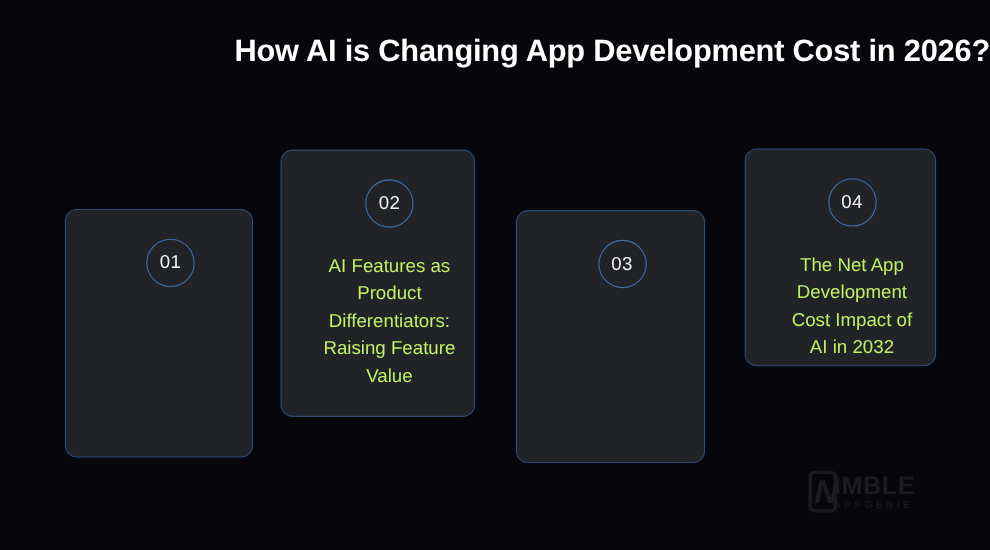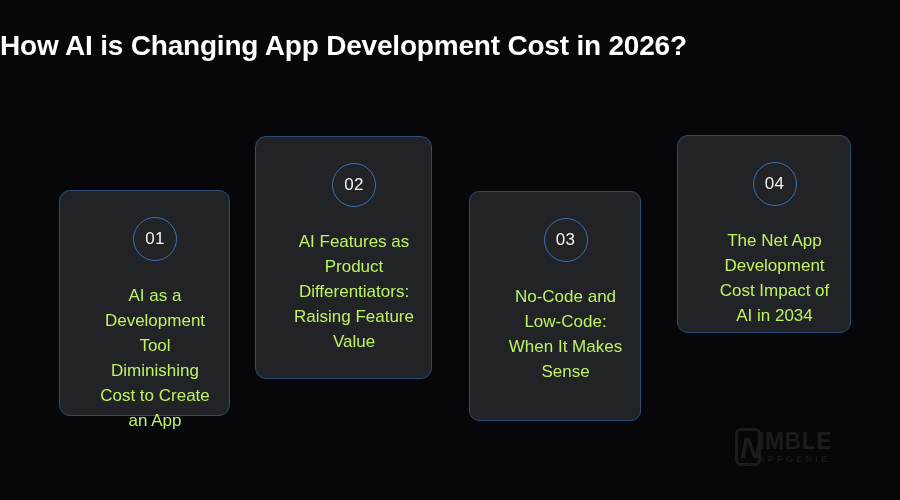--- a/index.html
+++ b/index.html
@@ -16,21 +16,21 @@
     position:relative;
     -webkit-font-smoothing:antialiased;
   }
 
   
   #infographic-title {
     position:absolute;
     top:28px;
     left:0;
     width:900px;
-    text-align:left;
+    text-align:right;
     color:#ffffff;
     font-size:28px;
     font-weight:bold;
     letter-spacing:-0.2px;
     line-height:36px;
     white-space:nowrap;
   }
 
   
   #cards-row { position:absolute; inset:0; }
@@ -41,21 +41,21 @@
     border:1px solid #2e4c74;
     border-radius:11px;
     display:flex;
     flex-direction:column;
     align-items:center;
     padding-left:21px;
   }
 
   .card-1 { left:59px;  top:190px; width:171px; height:226px; }
   .card-2 { left:255px; top:136px; width:177px; height:243px; }
-  .card-3 { left:469px; top:191px; width:172px; height:230px;border-radius:10px; }
+  .card-3 { left:469px; top:191px; width:172px; height:230px; }
   .card-4 { left:677px; top:135px; width:174px; height:198px; }
 
   .step-number-circle {
     width:44px;
     height:44px;
     margin-top:26px;
     border:1.5px solid #3d6fb0;
     border-radius:50%;
     display:flex;
     align-items:center;
@@ -133,36 +133,34 @@
 </style>
 </head>
 <body>
 
 <h1 id="infographic-title">How AI is Changing App Development Cost in 2026?</h1>
 
 <div id="cards-row">
 
   <div class="step-card card-1">
     <div class="step-number-circle">01</div>
-    <div class="step-text">AI as a Development Tool Diminishing Cost to Create an App</div>
   </div>
 
   <div class="step-card card-2">
     <div class="step-number-circle">02</div>
     <div class="step-text">AI Features as Product Differentiators: Raising Feature Value</div>
   </div>
 
   <div class="step-card card-3">
     <div class="step-number-circle">03</div>
-    <div class="step-text">No-Code and Low-Code: When It Makes Sense</div>
   </div>
 
   <div class="step-card card-4">
     <div class="step-number-circle">04</div>
-    <div class="step-text">The Net App Development Cost Impact of AI in 2034</div>
+    <div class="step-text">The Net App Development Cost Impact of AI in 2032</div>
   </div>
 
 </div>
 
 <div id="brand-logo">
   <div id="brand-logo-mark">
     <div class="n-glyph">N</div>
   </div>
   <div id="brand-logo-words">
     <div id="brand-logo-name">IMBLE</div>

